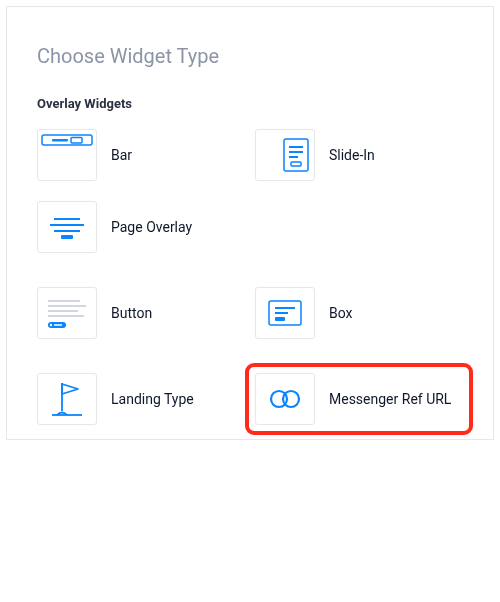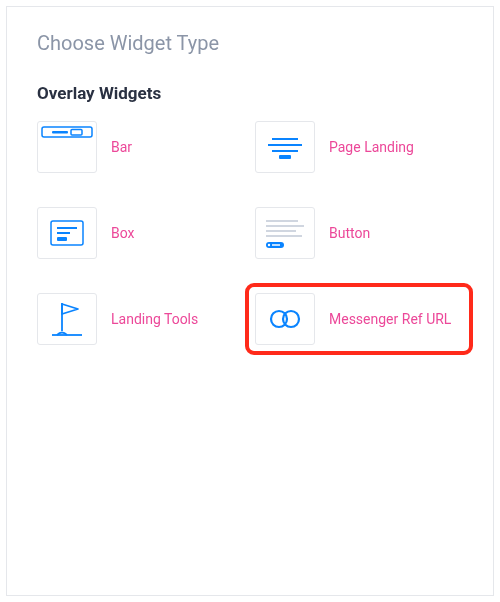--- a/index.html
+++ b/index.html
@@ -7,32 +7,32 @@
     margin: 0;
     padding: 0;
     font-family: -apple-system, BlinkMacSystemFont, "Segoe UI", Roboto, sans-serif;
     background: #fff;
     width: 500px;
     height: 602px;
   }
   .panel {
     border: 1px solid #e5e7eb;
     margin: 6px;
-    padding: 24px 30px;
+    padding: 37px 30px;
     width: 488px;
-    height: 590px;
+    height: 434px;
   }
   .page-title {
     font-size: 20px;
     color: #8b95a7;
     font-weight: 400;
     margin: 0 0 28px 0;
   }
   .section-title {
-    font-size: 17px;
+    font-size: 13px;
     font-weight: 700;
     color: #2a3142;
     margin: 0 0 18px 0;
   }
   .section {
     margin-bottom: 34px;
   }
   .grid {
     display: grid;
     grid-template-columns: 1fr 1fr;
@@ -59,21 +59,21 @@
     border: 1px solid #e5e7eb;
     border-radius: 3px;
     display: flex;
     align-items: center;
     justify-content: center;
     flex-shrink: 0;
     background: #fff;
   }
   .widget-label {
     font-size: 14px;
-    color: #ec4899;
+    color: #0f172a;
     line-height: 1.3;
   }
   svg { display: block; }
 </style>
 </head>
 <body>
 
 <div class="panel">
   <h1 class="page-title">Choose Widget Type</h1>
 
@@ -85,83 +85,95 @@
         <div class="thumb">
           <svg width="54" height="44" viewBox="0 0 54 44">
             <rect x="2" y="2" width="50" height="10" rx="2" fill="none" stroke="#0a84ff" stroke-width="1.5"></rect>
             <rect x="12" y="6" width="16" height="2.5" rx="1" fill="#0a84ff"></rect>
             <rect x="31" y="4.5" width="11" height="5.5" rx="1" fill="none" stroke="#0a84ff" stroke-width="1.5"></rect>
           </svg>
         </div>
         <span class="widget-label">Bar</span>
       </div>
 
+      <div class="widget-option">
+        <div class="thumb">
+          <svg width="54" height="44" viewBox="0 0 54 44">
+            <rect x="26" y="6" width="24" height="32" rx="2" fill="none" stroke="#0a84ff" stroke-width="1.5"></rect>
+            <line x1="31" y1="14" x2="45" y2="14" stroke="#0a84ff" stroke-width="2"></line>
+            <line x1="31" y1="19" x2="45" y2="19" stroke="#0a84ff" stroke-width="2"></line>
+            <line x1="31" y1="24" x2="40" y2="24" stroke="#0a84ff" stroke-width="2"></line>
+            <rect x="33" y="29" width="10" height="4" rx="1" fill="none" stroke="#0a84ff" stroke-width="1.5"></rect>
+          </svg>
+        </div>
+        <span class="widget-label">Slide-In</span>
+      </div>
 
 
       <div class="widget-option">
         <div class="thumb">
           <svg width="54" height="44" viewBox="0 0 54 44">
             <line x1="14" y1="14" x2="40" y2="14" stroke="#0a84ff" stroke-width="2"></line>
             <line x1="10" y1="20" x2="44" y2="20" stroke="#0a84ff" stroke-width="2"></line>
             <line x1="14" y1="26" x2="40" y2="26" stroke="#0a84ff" stroke-width="2"></line>
             <rect x="21" y="30" width="12" height="4" rx="1" fill="#0a84ff"></rect>
           </svg>
         </div>
-        <span class="widget-label">Page Landing</span>
+        <span class="widget-label">Page Overlay</span>
       </div>
 
     </div>
   </div>
 
   <div class="section">
     <div class="grid">
-
-      <div class="widget-option">
-        <div class="thumb">
-          <svg width="54" height="44" viewBox="0 0 54 44">
-            <rect x="11" y="10" width="32" height="24" rx="2" fill="none" stroke="#0a84ff" stroke-width="1.5"></rect>
-            <line x1="17" y1="17" x2="37" y2="17" stroke="#0a84ff" stroke-width="2"></line>
-            <line x1="17" y1="22" x2="30" y2="22" stroke="#0a84ff" stroke-width="2"></line>
-            <rect x="17" y="26" width="10" height="4" rx="1" fill="#0a84ff"></rect>
-          </svg>
-        </div>
-        <span class="widget-label">Box</span>
-      </div>
 
       <div class="widget-option">
         <div class="thumb">
           <svg width="54" height="44" viewBox="0 0 54 44">
             <line x1="8" y1="10" x2="40" y2="10" stroke="#d0d6e0" stroke-width="2"></line>
             <line x1="8" y1="15" x2="46" y2="15" stroke="#d0d6e0" stroke-width="2"></line>
             <line x1="8" y1="20" x2="38" y2="20" stroke="#d0d6e0" stroke-width="2"></line>
             <line x1="8" y1="25" x2="44" y2="25" stroke="#d0d6e0" stroke-width="2"></line>
             <rect x="8" y="31" width="18" height="6" rx="3" fill="#0a84ff"></rect>
             <circle cx="11" cy="34" r="1.2" fill="#fff"></circle>
             <line x1="14" y1="34" x2="22" y2="34" stroke="#fff" stroke-width="1.5"></line>
           </svg>
         </div>
         <span class="widget-label">Button</span>
+      </div>
+
+      <div class="widget-option">
+        <div class="thumb">
+          <svg width="54" height="44" viewBox="0 0 54 44">
+            <rect x="11" y="10" width="32" height="24" rx="2" fill="none" stroke="#0a84ff" stroke-width="1.5"></rect>
+            <line x1="17" y1="17" x2="37" y2="17" stroke="#0a84ff" stroke-width="2"></line>
+            <line x1="17" y1="22" x2="30" y2="22" stroke="#0a84ff" stroke-width="2"></line>
+            <rect x="17" y="26" width="10" height="4" rx="1" fill="#0a84ff"></rect>
+          </svg>
+        </div>
+        <span class="widget-label">Box</span>
       </div>
 
     </div>
   </div>
 
   <div class="section" style="margin-bottom:0">
     <div class="grid">
 
       <div class="widget-option">
         <div class="thumb">
           <svg width="54" height="44" viewBox="0 0 54 44">
             <line x1="22" y1="6" x2="22" y2="34" stroke="#0a84ff" stroke-width="1.8"></line>
             <path d="M22 7 L38 12 L22 17 Z" fill="none" stroke="#0a84ff" stroke-width="1.8" stroke-linejoin="round"></path>
             <line x1="12" y1="38" x2="42" y2="38" stroke="#0a84ff" stroke-width="1.8"></line>
             <path d="M17 38 Q22 33 27 38" fill="none" stroke="#0a84ff" stroke-width="1.8"></path>
           </svg>
         </div>
-        <span class="widget-label">Landing Tools</span>
+        <span class="widget-label">Landing Type</span>
       </div>
 
       <div class="widget-option highlighted">
         <div class="thumb">
           <svg width="54" height="44" viewBox="0 0 54 44">
             <circle cx="21" cy="22" r="8" fill="none" stroke="#0a84ff" stroke-width="2.2"></circle>
             <circle cx="33" cy="22" r="8" fill="none" stroke="#0a84ff" stroke-width="2.2"></circle>
           </svg>
         </div>
         <span class="widget-label">Messenger Ref URL</span>

